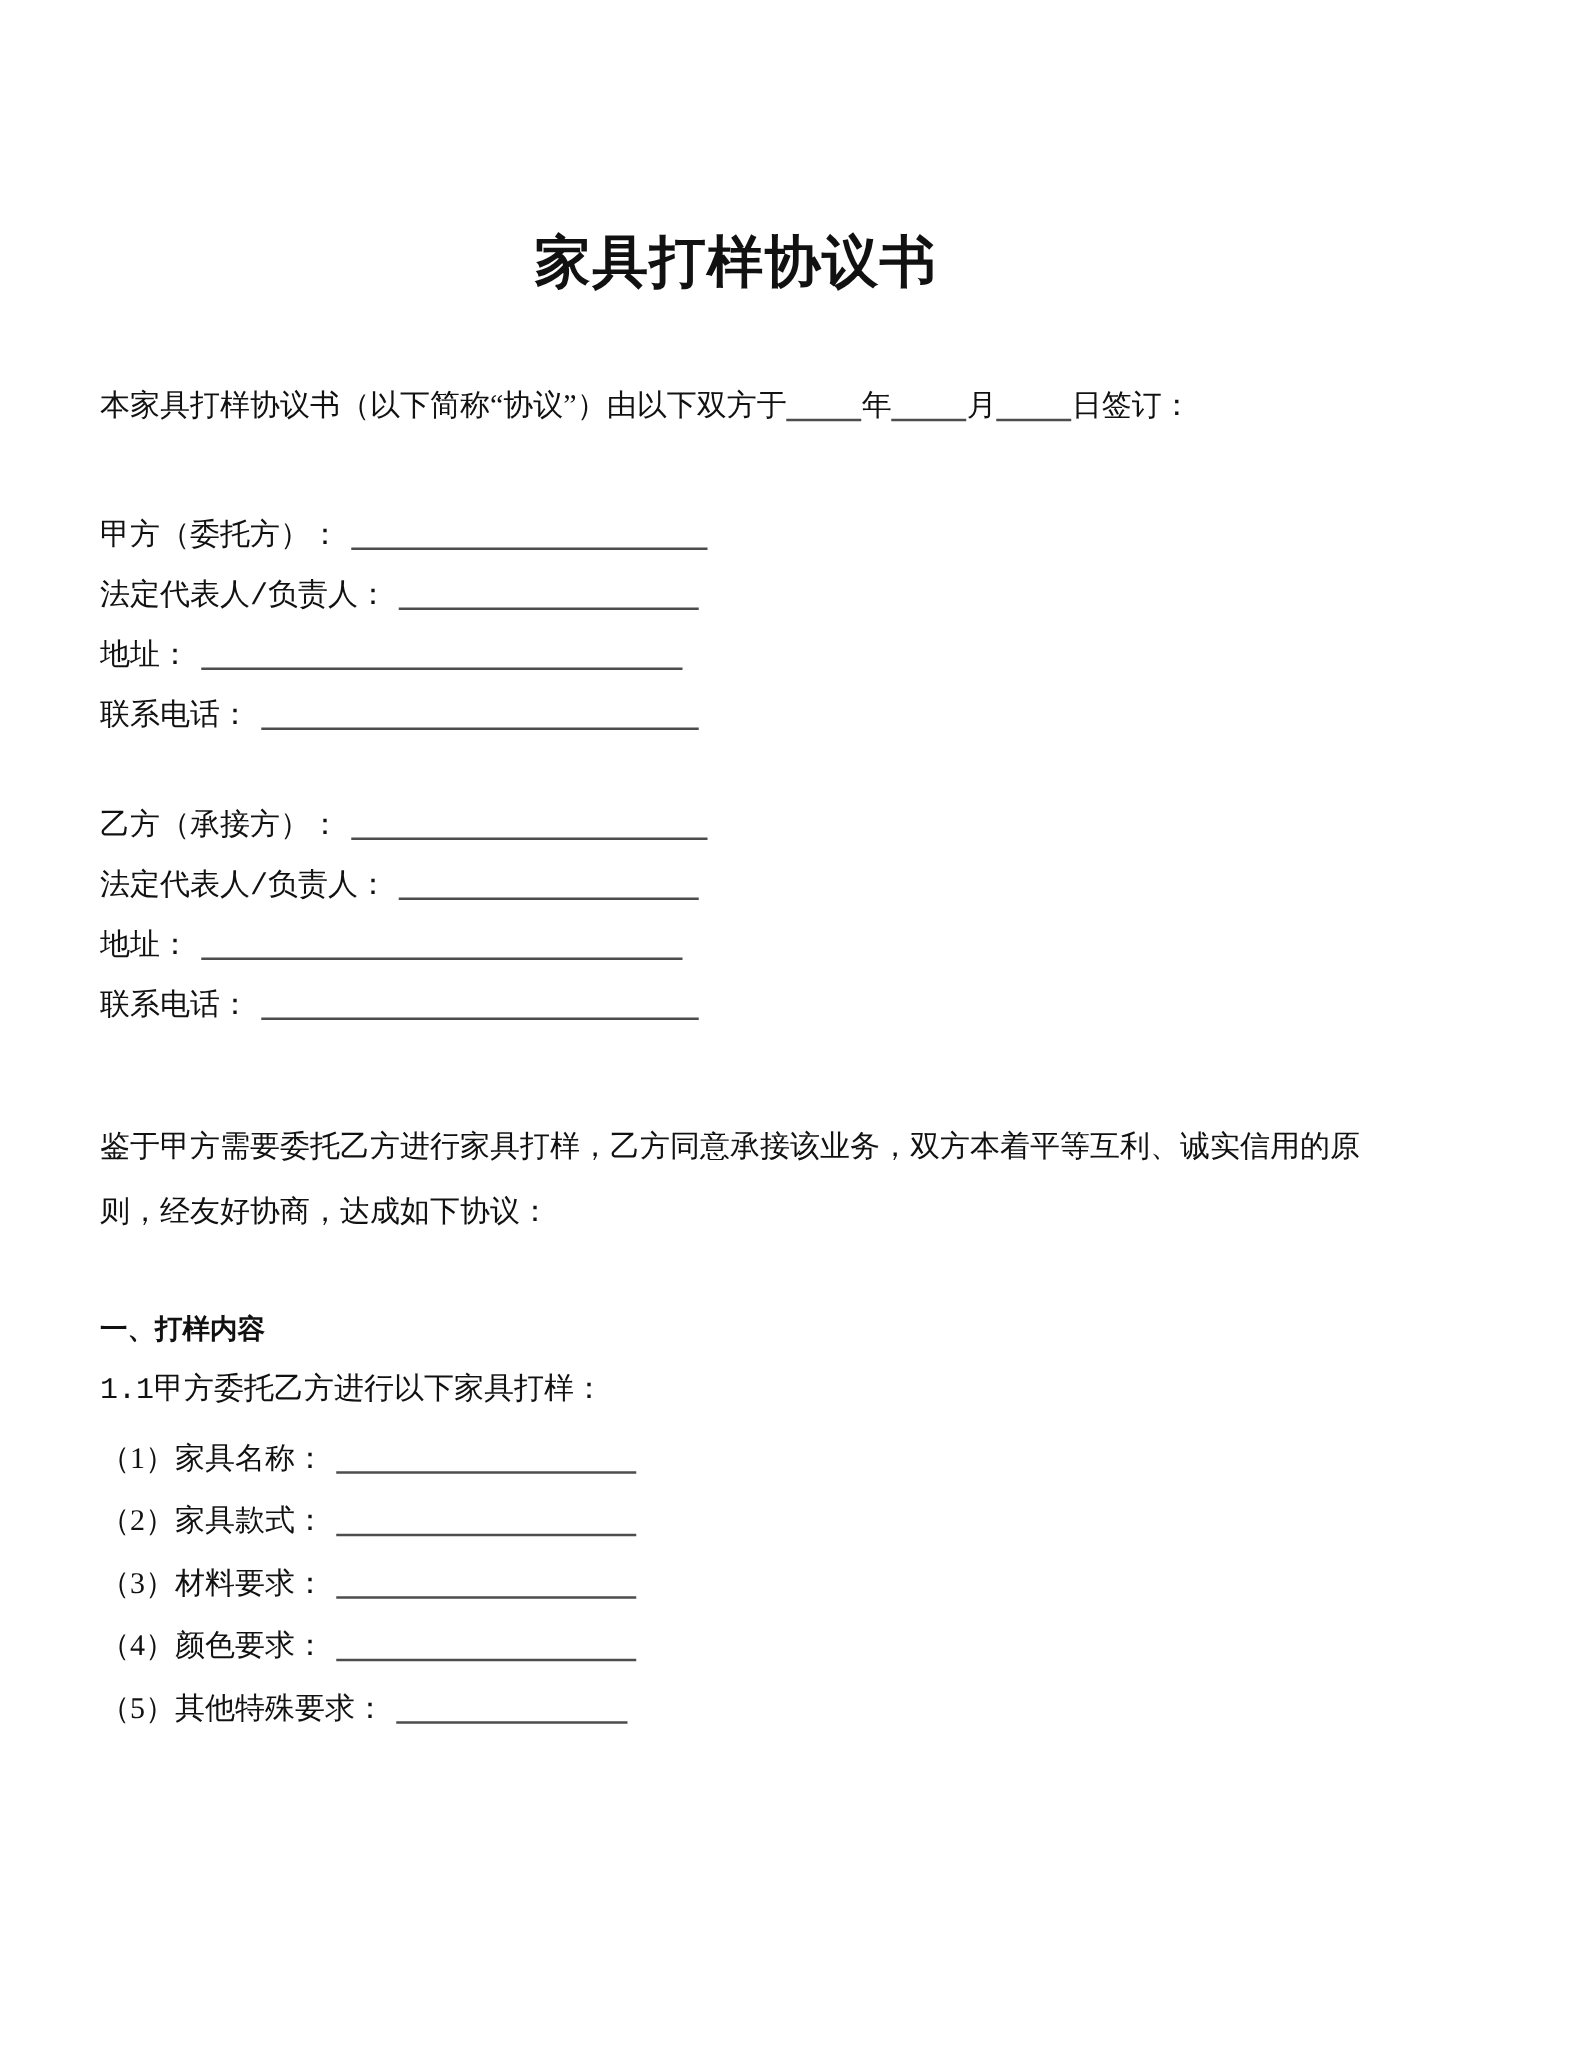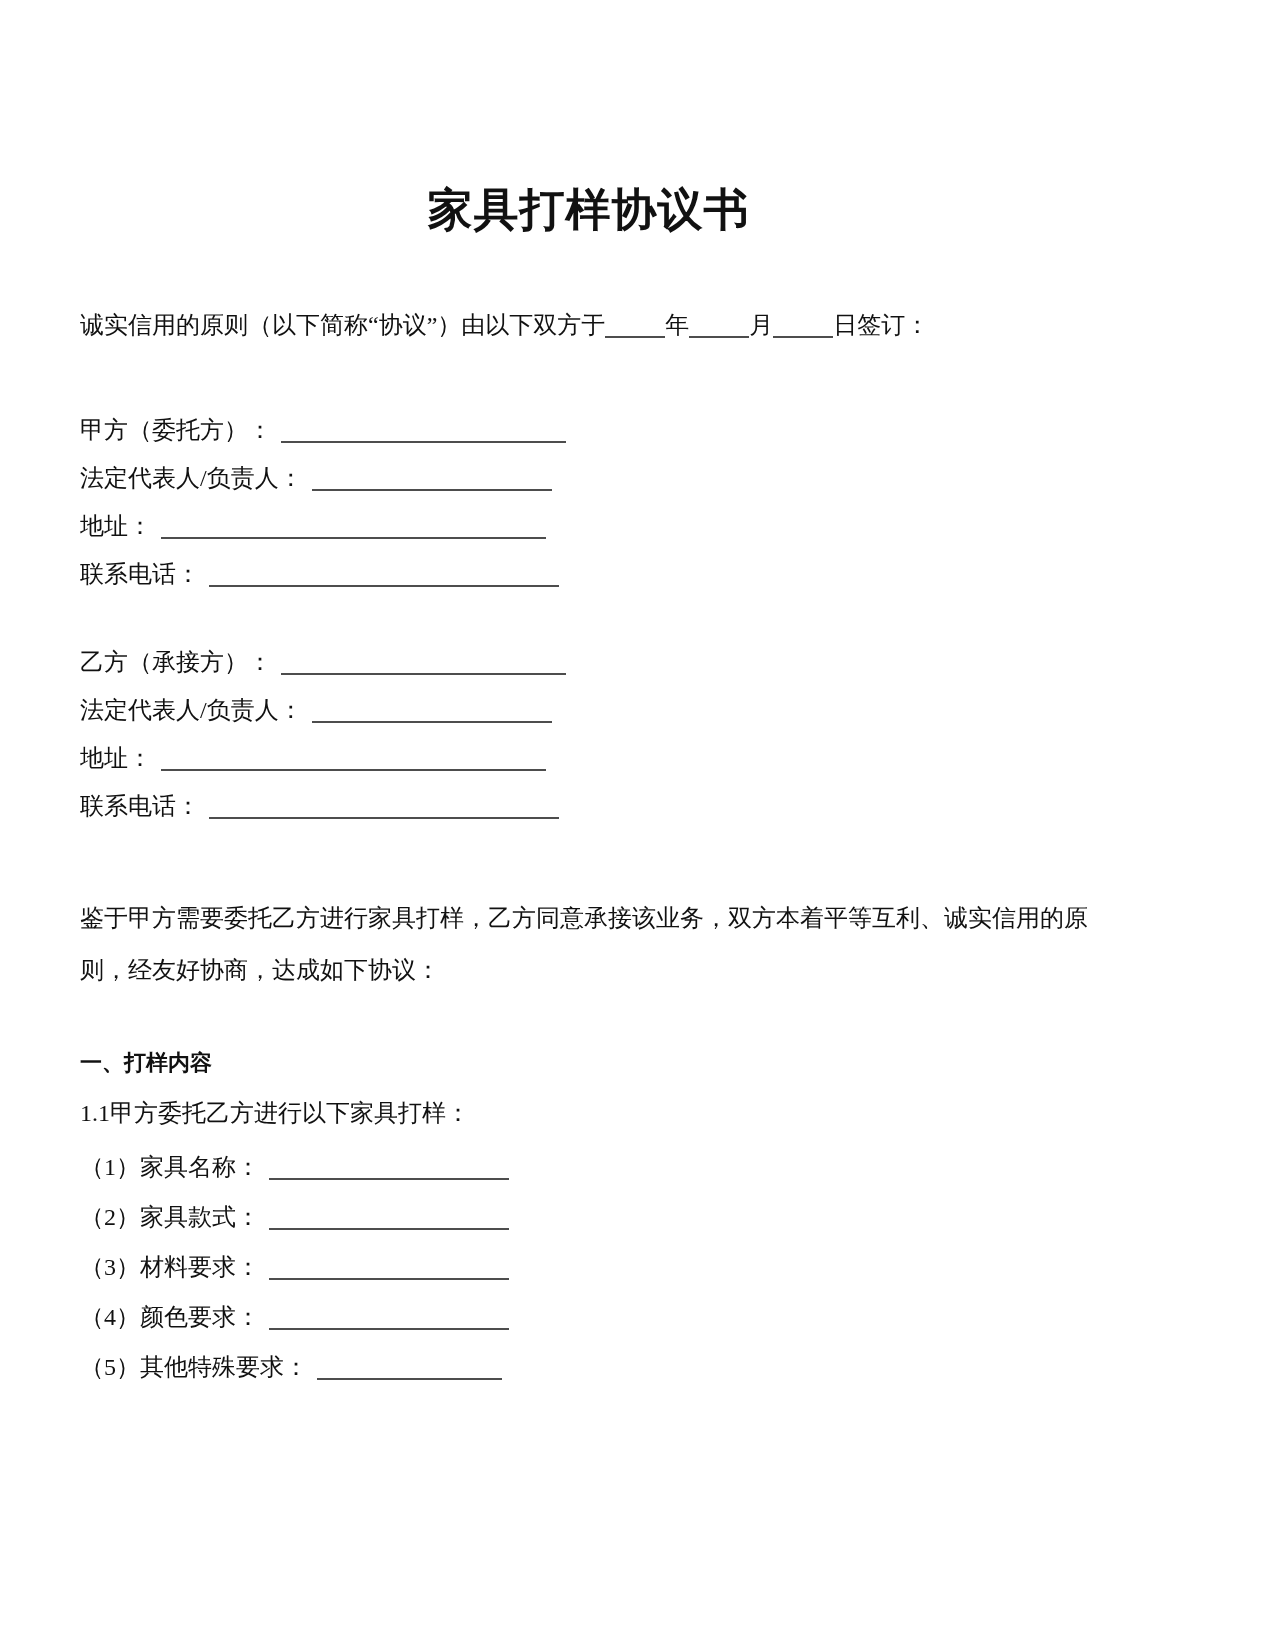--- a/index.html
+++ b/index.html
@@ -26,21 +26,21 @@
     line-height: 1.1;
     font-weight: 700;
     letter-spacing: 1px;
   }
   .intro {
     font-size: 24px;
     line-height: 34px;
     margin: 0 0 64px 0;
     white-space: nowrap;
   }
-  .party-block { margin: 0; }
+  .party-block { margin: 0; font-family: Liberation Mono, monospace; }
   .party-block.second { margin-top: 40px; }
   .row {
     font-size: 24px;
     height: 48px;
     line-height: 48px;
     white-space: nowrap;
   }
   .item-row {
     font-size: 24px;
     height: 50px;
@@ -71,30 +71,31 @@
     margin: 50px 0 0 0;
     font-family: "Liberation Sans", "DejaVu Sans", sans-serif;
     font-weight: 700;
     font-size: 22px;
     line-height: 34px;
   }
   .clause {
     margin: 16px 0 12px 0;
     font-size: 24px;
     line-height: 34px;
+    font-family: Liberation Mono, monospace;
   }
 </style>
 </head>
 <body style="color: rgb(17, 17, 17); background: rgb(255, 255, 255);">
 
 <div class="page">
 
   <h1 class="doc-title">家具打样协议书</h1>
 
-  <p class="intro"><span>诚实信用的原则（以下简称“协议”）由以下双方于</span><span class="blank w-60" style="border-bottom-color: rgb(77, 77, 77);"></span><span>年</span><span class="blank w-60" style="border-bottom-color: rgb(77, 77, 77);"></span><span>月</span><span class="blank w-60" style="border-bottom-color: rgb(77, 77, 77);"></span><span>日签订：</span></p>
+  <p class="intro"><span>本家具打样协议书（以下简称“协议”）由以下双方于</span><span class="blank w-60" style="border-bottom-color: rgb(77, 77, 77);"></span><span>年</span><span class="blank w-60" style="border-bottom-color: rgb(77, 77, 77);"></span><span>月</span><span class="blank w-60" style="border-bottom-color: rgb(77, 77, 77);"></span><span>日签订：</span></p>
 
   <div class="party-block">
     <div class="row"><span>甲方（委托方）：</span><span class="blank after-label w-285" style="border-bottom-color: rgb(77, 77, 77);"></span></div>
     <div class="row"><span>法定代表人/负责人：</span><span class="blank after-label w-240" style="border-bottom-color: rgb(77, 77, 77);"></span></div>
     <div class="row"><span>地址：</span><span class="blank after-label w-385" style="border-bottom-color: rgb(77, 77, 77);"></span></div>
     <div class="row"><span>联系电话：</span><span class="blank after-label w-350" style="border-bottom-color: rgb(77, 77, 77);"></span></div>
   </div>
 
   <div class="party-block second">
     <div class="row"><span>乙方（承接方）：</span><span class="blank after-label w-285" style="border-bottom-color: rgb(77, 77, 77);"></span></div>

